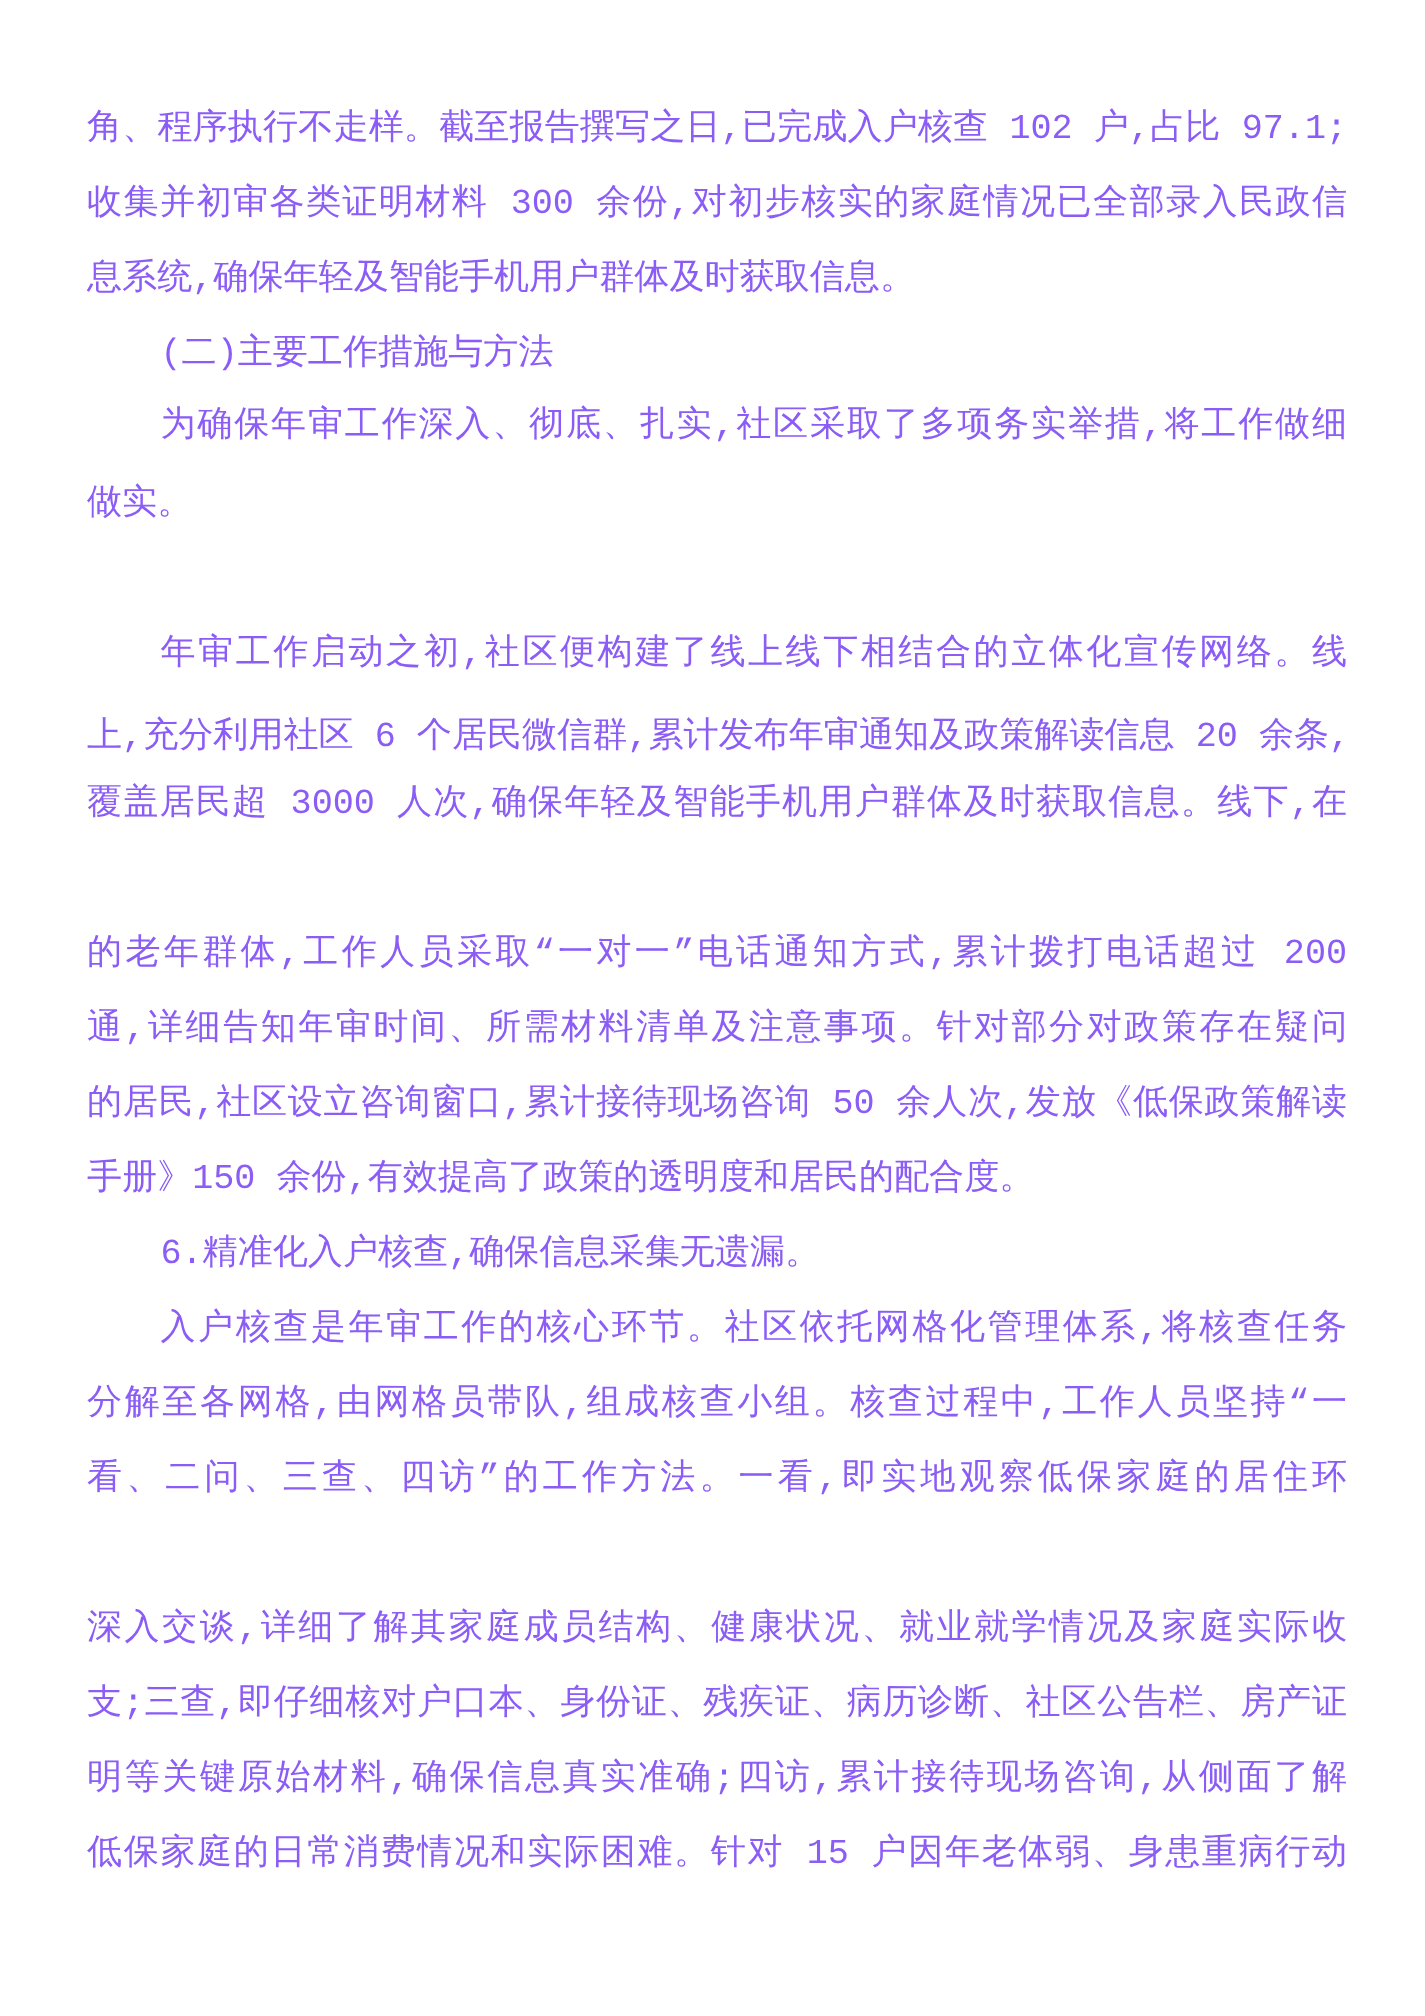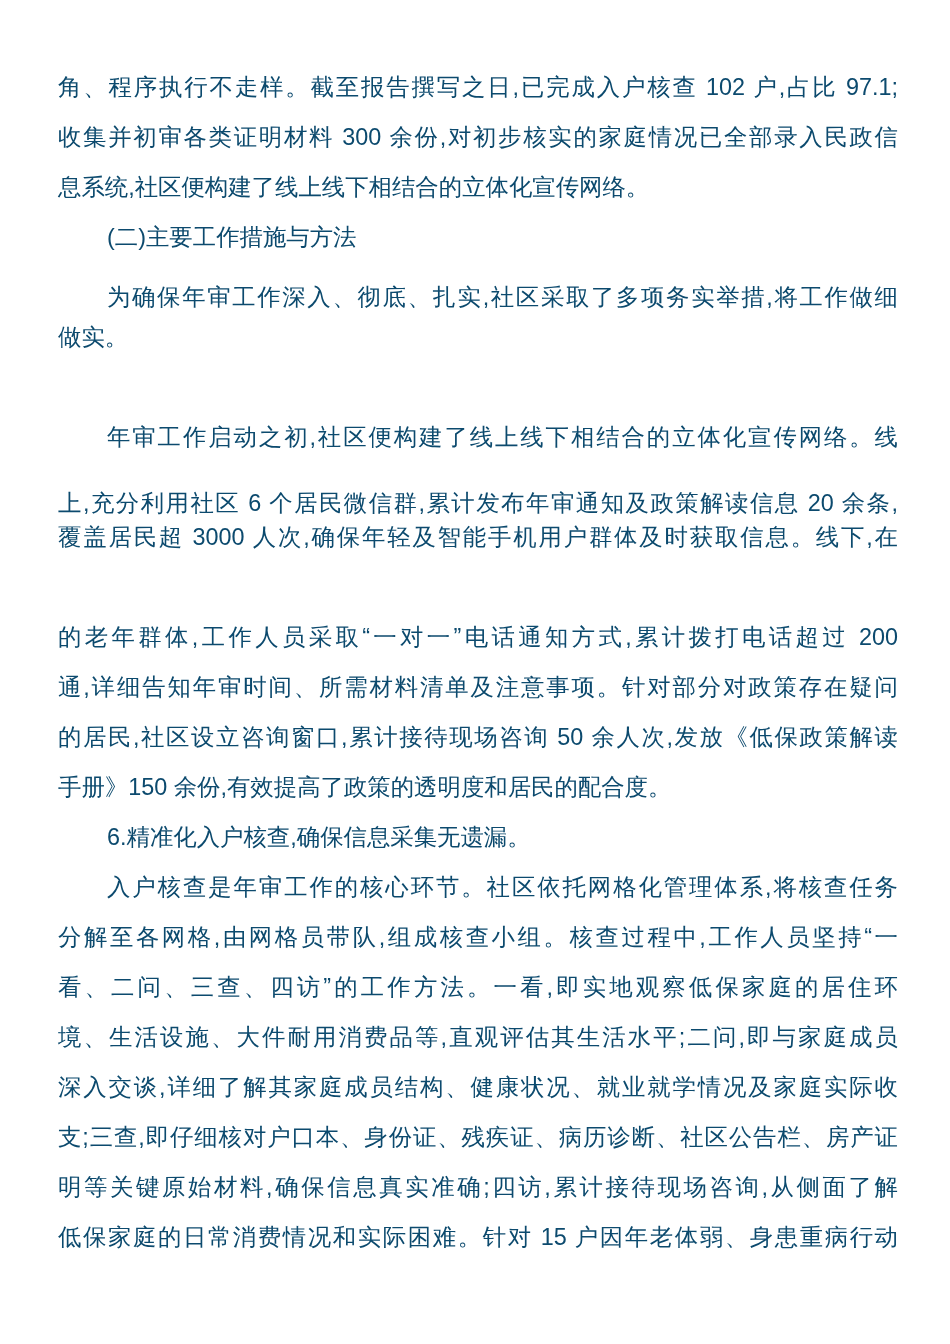--- a/index.html
+++ b/index.html
@@ -20,54 +20,53 @@
       width: 950px;
       height: 1344px;
       background: #ffffff;
     }
     .line {
       position: absolute;
       left: 58px;
       width: 840px;
       height: 50px;
       line-height: 50px;
-      font-family: Liberation Sans, sans-serif;
+      font-family: Liberation Mono, monospace;
       font-size: 23.4px;
-      color: #0c4a6e;
+      color: #8b5cf6;
       white-space: nowrap;
       text-align: justify;
       text-align-last: justify;
     }
     .line.indent {
       left: 107px;
       width: 791px;
     }
     .line.last {
       text-align-last: left;
     }
   </style>
 </head>
 <body>
 
 <div class="page">
   <div class="line" style="top:62px">角、程序执行不走样。截至报告撰写之日,已完成入户核查 102 户,占比 97.1;</div>
   <div class="line" style="top:112px">收集并初审各类证明材料 300 余份,对初步核实的家庭情况已全部录入民政信</div>
-  <div class="line last" style="top:162px">息系统,社区便构建了线上线下相结合的立体化宣传网络。</div>
+  <div class="line last" style="top:162px">息系统,确保年轻及智能手机用户群体及时获取信息。</div>
   <div class="line indent last" style="top:212px">(二)主要工作措施与方法</div>
-  <div class="line indent" style="top:272px">为确保年审工作深入、彻底、扎实,社区采取了多项务实举措,将工作做细</div>
+  <div class="line indent" style="top:260px">为确保年审工作深入、彻底、扎实,社区采取了多项务实举措,将工作做细</div>
   <div class="line last" style="top:312px">做实。</div>
   <div class="line indent" style="top:412px">年审工作启动之初,社区便构建了线上线下相结合的立体化宣传网络。线</div>
-  <div class="line" style="top:478px">上,充分利用社区 6 个居民微信群,累计发布年审通知及政策解读信息 20 余条,</div>
+  <div class="line" style="top:467px">上,充分利用社区 6 个居民微信群,累计发布年审通知及政策解读信息 20 余条,</div>
   <div class="line" style="top:512px">覆盖居民超 3000 人次,确保年轻及智能手机用户群体及时获取信息。线下,在</div>
   <div class="line" style="top:612px">的老年群体,工作人员采取“一对一”电话通知方式,累计拨打电话超过 200</div>
   <div class="line" style="top:662px">通,详细告知年审时间、所需材料清单及注意事项。针对部分对政策存在疑问</div>
   <div class="line" style="top:712px">的居民,社区设立咨询窗口,累计接待现场咨询 50 余人次,发放《低保政策解读</div>
   <div class="line last" style="top:762px">手册》150 余份,有效提高了政策的透明度和居民的配合度。</div>
   <div class="line indent last" style="top:812px">6.精准化入户核查,确保信息采集无遗漏。</div>
   <div class="line" style="top:912px">分解至各网格,由网格员带队,组成核查小组。核查过程中,工作人员坚持“一</div>
   <div class="line indent" style="top:862px">入户核查是年审工作的核心环节。社区依托网格化管理体系,将核查任务</div>
   <div class="line" style="top:962px">看、二问、三查、四访”的工作方法。一看,即实地观察低保家庭的居住环</div>
-  <div class="line" style="top:1012px">境、生活设施、大件耐用消费品等,直观评估其生活水平;二问,即与家庭成员</div>
   <div class="line" style="top:1062px">深入交谈,详细了解其家庭成员结构、健康状况、就业就学情况及家庭实际收</div>
   <div class="line" style="top:1112px">支;三查,即仔细核对户口本、身份证、残疾证、病历诊断、社区公告栏、房产证</div>
   <div class="line" style="top:1162px">明等关键原始材料,确保信息真实准确;四访,累计接待现场咨询,从侧面了解</div>
   <div class="line" style="top:1212px">低保家庭的日常消费情况和实际困难。针对 15 户因年老体弱、身患重病行动</div>
 </div>
 
 </body></html>

